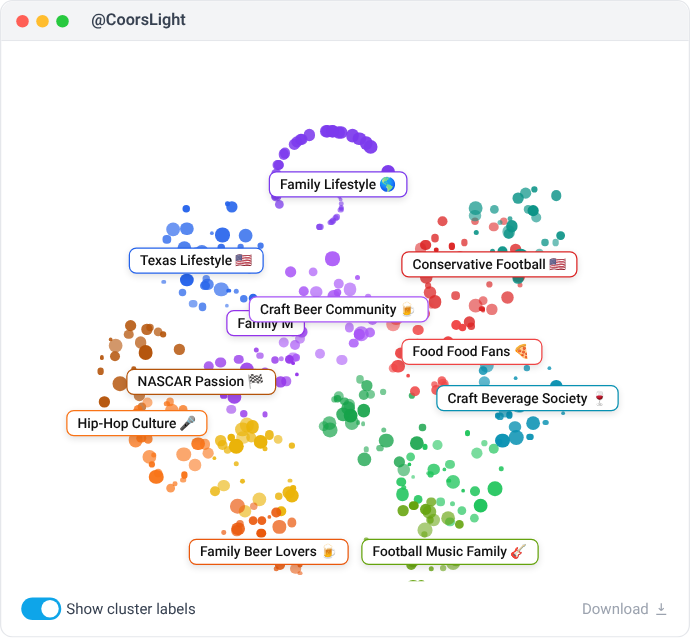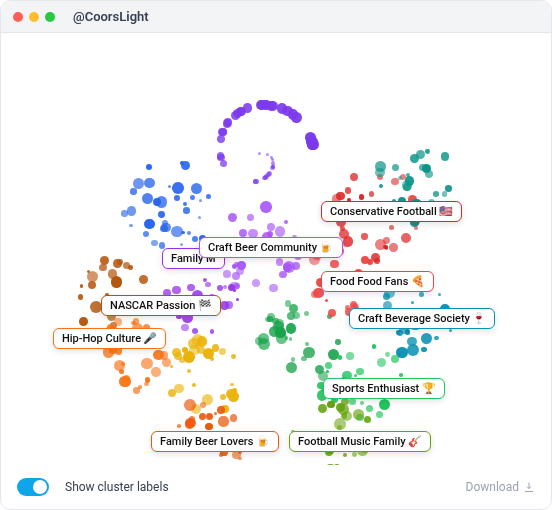--- a/index.html
+++ b/index.html
@@ -7,21 +7,21 @@
 .window{width:552px;height:510px;background:#fff;border:1px solid #e5e7eb;border-radius:10px;display:flex;flex-direction:column}
 .titlebar{height:32px;background:#f3f4f6;border-bottom:1px solid #e5e7eb;border-radius:10px 10px 0 0;display:flex;align-items:center;padding:0 12px;gap:8px}
 .dots{display:flex;gap:6px;margin-right:10px}
 .dot{width:10px;height:10px;border-radius:50%}
 .dot.r{background:#ff5f56}.dot.y{background:#ffbd2e}.dot.g{background:#27c93f}
 .title{font-size:13px;font-weight:600;color:#374151}
 .canvas{flex:1;position:relative;overflow:hidden}
 .node{position:absolute;border-radius:50%}
 .label{position:absolute;background:#fff;border:1.5px solid;border-radius:6px;padding:3px 8px;font-size:11px;font-weight:500;white-space:nowrap;color:#111;box-shadow:0 2px 6px rgba(0,0,0,0.12);z-index:10}
 .footer{height:44px;border-top:0;display:flex;align-items:center;justify-content:space-between;padding:0 16px}
-.toggle-wrap{display:flex;align-items:center;gap:16px}
+.toggle-wrap{display:flex;align-items:center;gap:4px}
 .toggle{width:32px;height:18px;background:#0ea5e9;border-radius:10px;position:relative;cursor:pointer}
 .toggle::after{content:"";position:absolute;width:14px;height:14px;background:#fff;border-radius:50%;top:2px;right:2px}
 .toggle-label{font-size:12px;color:#374151}
 .download{font-size:12px;color:#9ca3af;display:flex;align-items:center;gap:4px;cursor:pointer}
 .dl-icon{width:12px;height:12px}
 </style>
 </head>
 <body>
 
 <div class="window">
@@ -485,28 +485,29 @@
       <div class="node" style="left: 326.597px; top: 275.669px; width: 7.98408px; height: 7.98408px; background: rgb(239, 68, 68); opacity: 0.860551;"></div>
       <div class="node" style="left: 308.408px; top: 221.232px; width: 10.7901px; height: 10.7901px; background: rgb(239, 68, 68); opacity: 0.550629;"></div>
       <div class="node" style="left: 343.648px; top: 274.815px; width: 8.37764px; height: 8.37764px; background: rgb(239, 68, 68); opacity: 0.833794;"></div>
       <div class="node" style="left: 311.494px; top: 217.557px; width: 9.79415px; height: 9.79415px; background: rgb(239, 68, 68); opacity: 0.63922;"></div>
       <div class="node" style="left: 328.067px; top: 238.223px; width: 9.91203px; height: 9.91203px; background: rgb(239, 68, 68); opacity: 0.574524;"></div>
       <div class="node" style="left: 352.994px; top: 235.779px; width: 8.89554px; height: 8.89554px; background: rgb(239, 68, 68); opacity: 0.969277;"></div>
       <div class="node" style="left: 349.049px; top: 268.096px; width: 7.10717px; height: 7.10717px; background: rgb(239, 68, 68); opacity: 0.780525;"></div>
       <div class="node" style="left: 324.314px; top: 266.208px; width: 3.10171px; height: 3.10171px; background: rgb(239, 68, 68); opacity: 0.955754;"></div>
       <div class="node" style="left: 314.524px; top: 244.504px; width: 9.92294px; height: 9.92294px; background: rgb(239, 68, 68); opacity: 0.932271;"></div>
       <div class="node" style="left: 364.004px; top: 243.674px; width: 4.34696px; height: 4.34696px; background: rgb(239, 68, 68); opacity: 0.861895;"></div>
+      <div class="label" style="left: 214px; top: 104px; border-color: rgb(124, 58, 237);">Family Lifestyle 🌎</div>
+      <div class="label" style="left: 102px; top: 165px; border-color: rgb(37, 99, 235);">Texas Lifestyle 🇺🇸</div>
       <div class="label" style="left: 320px; top: 168px; border-color: rgb(220, 38, 38);">Conservative Football 🇺🇸</div>
       <div class="label" style="left: 198px; top: 204px; border-color: rgb(168, 85, 247);">Craft Beer Community 🍺</div>
-      <div class="label" style="left: 161px; top: 215px; border-color: rgb(147, 51, 234); z-index: 5;">Family M</div>
+      <div class="label" style="left: 180px; top: 215px; border-color: rgb(147, 51, 234); z-index: 5;">Family M</div>
       <div class="label" style="left: 320px; top: 238px; border-color: rgb(239, 68, 68);">Food Food Fans 🍕</div>
       <div class="label" style="left: 100px; top: 262px; border-color: rgb(180, 83, 9);">NASCAR Passion 🏁</div>
       <div class="label" style="left: 348px; top: 275px; border-color: rgb(8, 145, 178);">Craft Beverage Society 🍷</div>
       <div class="label" style="left: 52px; top: 295px; border-color: rgb(249, 115, 22);">Hip-Hop Culture 🎤</div>
-      <div class="label" style="left: 322px; top: 345px; border-color: rgb(34, 197, 94);">Sports Enthusiast 🏆</div>
       <div class="label" style="left: 150px; top: 398px; border-color: rgb(234, 88, 12);">Family Beer Lovers 🍺</div>
       <div class="label" style="left: 288px; top: 398px; border-color: rgb(101, 163, 13);">Football Music Family 🎸</div>
     </div>
 
   <div class="footer">
     <div class="toggle-wrap">
       <div class="toggle"></div>
       <span class="toggle-label">Show cluster labels</span>
     </div>
     <div class="download">

